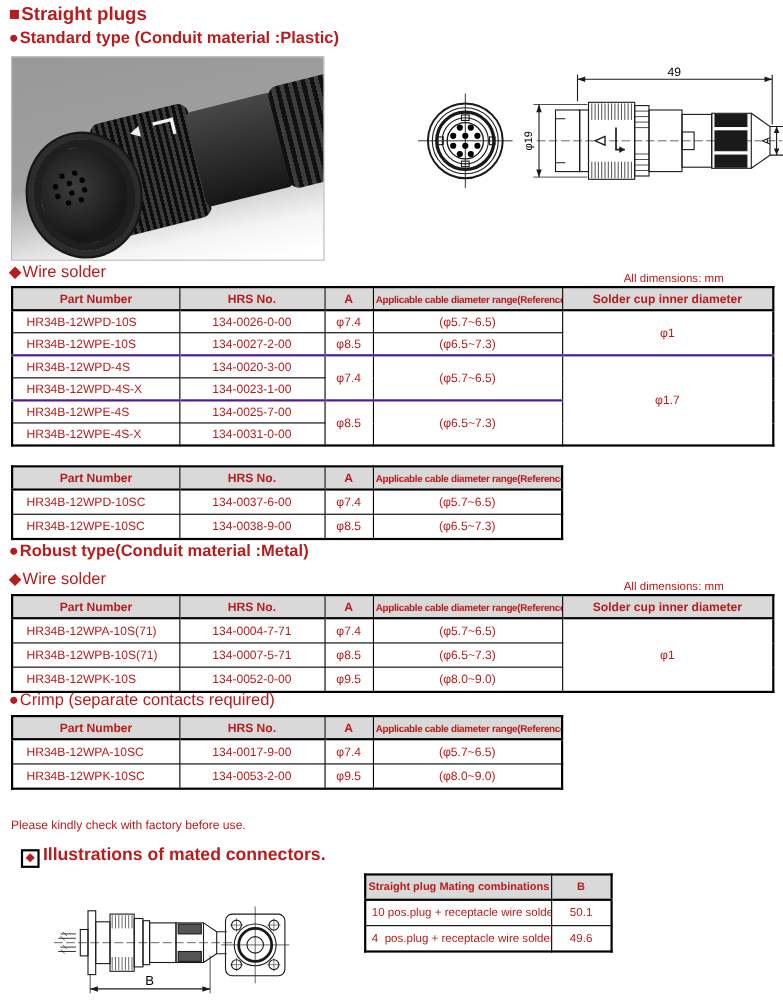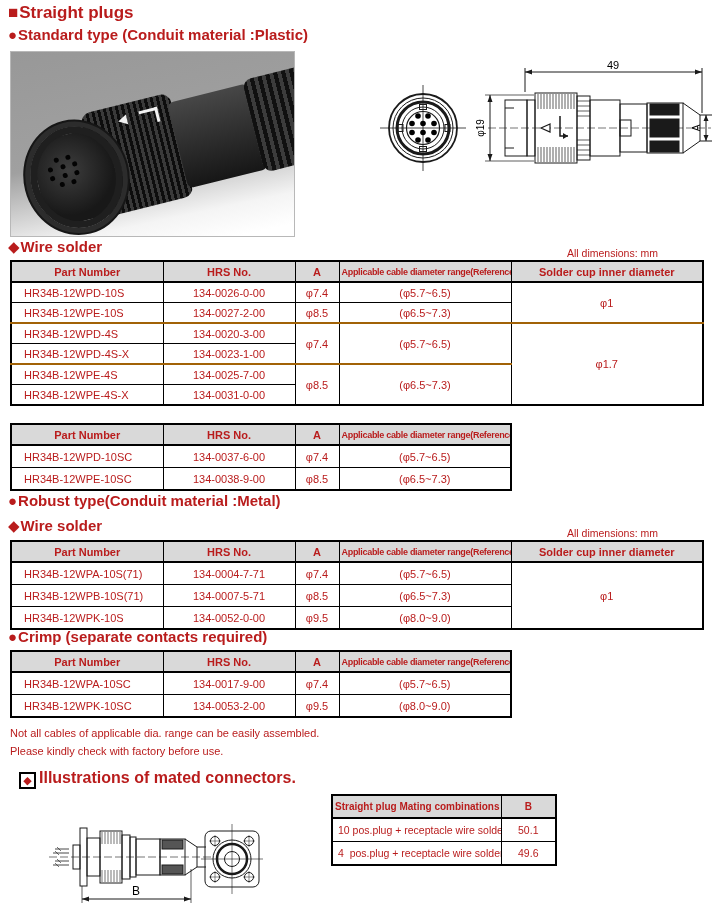--- a/index.html
+++ b/index.html
@@ -1,32 +1,32 @@
 <!DOCTYPE html>
 <html><head>
 <meta charset="utf-8">
 <style>
   html,body{margin:0;padding:0;background:#fff;}
   .page{position:relative;width:712px;height:912px;background:#fff;overflow:hidden;
         font-family:"Liberation Sans","DejaVu Sans",sans-serif;color:#b91c1c;}
   .abs{position:absolute;}
   .h1{font-size:17px;font-weight:bold;letter-spacing:0;}
   .h2{font-size:15px;font-weight:bold;}
-  .h3{font-size:15px;font-weight:bold;}
+  .h3{font-size:15px;font-weight:normal;}
   .h-illus{font-size:16px;font-weight:bold;}
   .blt{margin-right:1px;}
   .blt.box{display:inline-block;width:13px;height:13px;border:2px solid #000;
            font-size:11px;line-height:13px;text-align:center;vertical-align:-1px;margin-right:3px;}
   .dims-note{font-size:10.5px;}
   .note{font-size:11px;}
   
   table.dtable{border-collapse:collapse;table-layout:fixed;border:2px solid #000;font-size:11px;}
   table.dtable th,table.dtable td{border:1px solid #000;text-align:center;padding:0 2px;overflow:hidden;white-space:nowrap;}
   table.dtable th{background:#d9d9d9;font-weight:bold;border-bottom:2px solid #000;height:19px;font-size:11px;}
-  table.dtable tr.sep td{border-top:2px solid #a16207;}
+  table.dtable tr.sep td{border-top:2px solid #4c1d95;}
   table.t-main td:first-child{text-align:left;padding-left:12px;}
   table.t-main th:nth-child(4){font-size:9px;letter-spacing:-0.3px;}
   table.rh19 td{height:19px;margin-top:18px;}
   table.rh21 td{height:21px;}
   table.t-mate th{height:21px;font-size:10px;}
   table.t-mate td{height:22px;font-size:10.5px;}
   table.t-mate td:first-child{text-align:left;padding-left:5px;white-space:pre;}
   
   .photo{left:10px;top:51px;width:283px;height:184px;overflow:hidden;
          background:linear-gradient(168deg,#989898 0%,#a0a0a0 50%,#cfcfcf 68%,#f4f4f4 82%,#ffffff 95%);
@@ -323,21 +323,20 @@
         </tr>
         <tr>
           <td>HR34B-12WPK-10SC</td>
           <td>134-0053-2-00</td>
           <td>φ9.5</td>
           <td>(φ8.0~9.0)</td>
         </tr>
       </tbody>
     </table>
 
-  <div class="abs note" style="left:10px;top:727px;">Not all cables of applicable dia. range can be easily assembled.</div>
   <div class="abs note" style="left:10px;top:745px;">Please kindly check with factory before use.</div>
 
   <div class="abs h-illus" style="left:19px;top:769px;">
     <span class="blt box">◆</span><span>Illustrations of mated connectors.</span>
   </div>
 
   <svg class="abs" style="left:45px;top:795px;" width="240" height="115" viewBox="0 0 240 115">
     <g stroke="#1a1a1a" fill="none" stroke-width="1">
       <line x1="4" y1="62" x2="166" y2="62" stroke-width="0.6" stroke-dasharray="8,3"></line>
 

